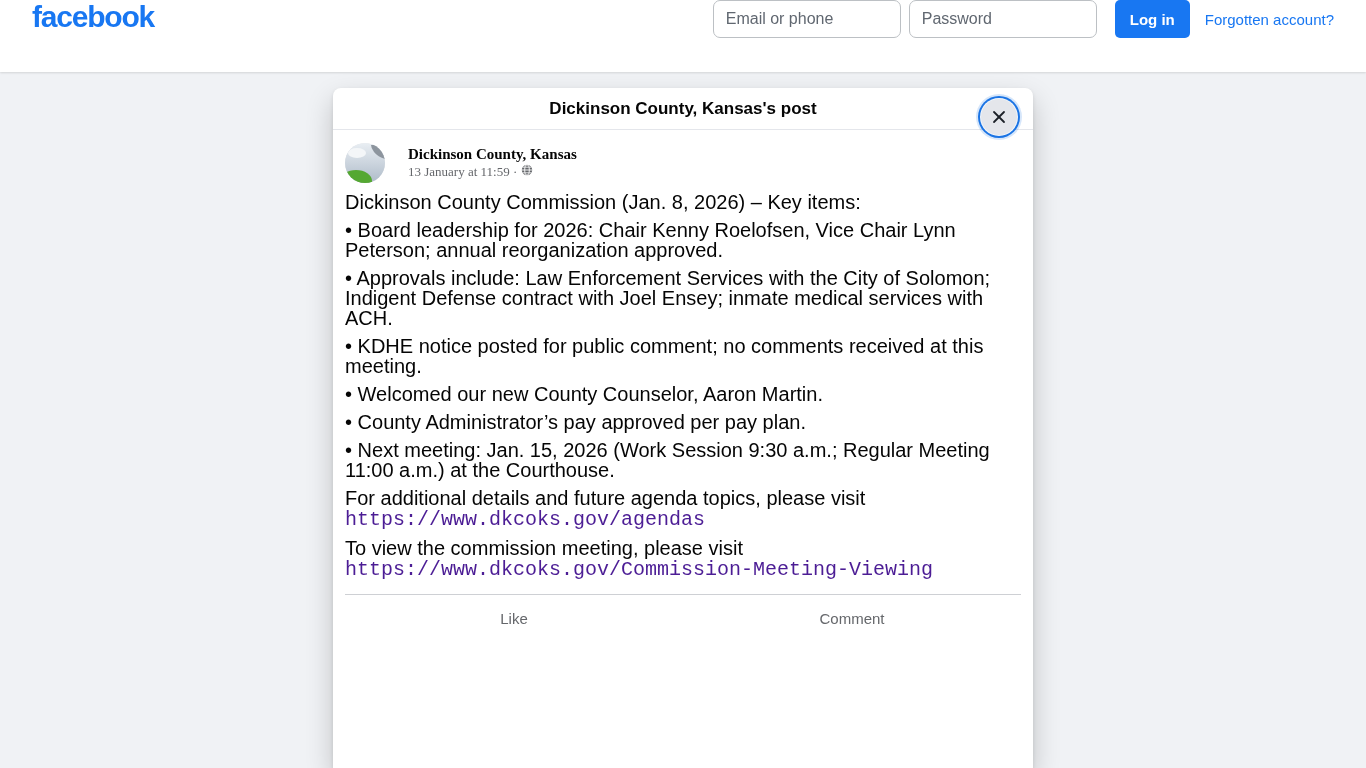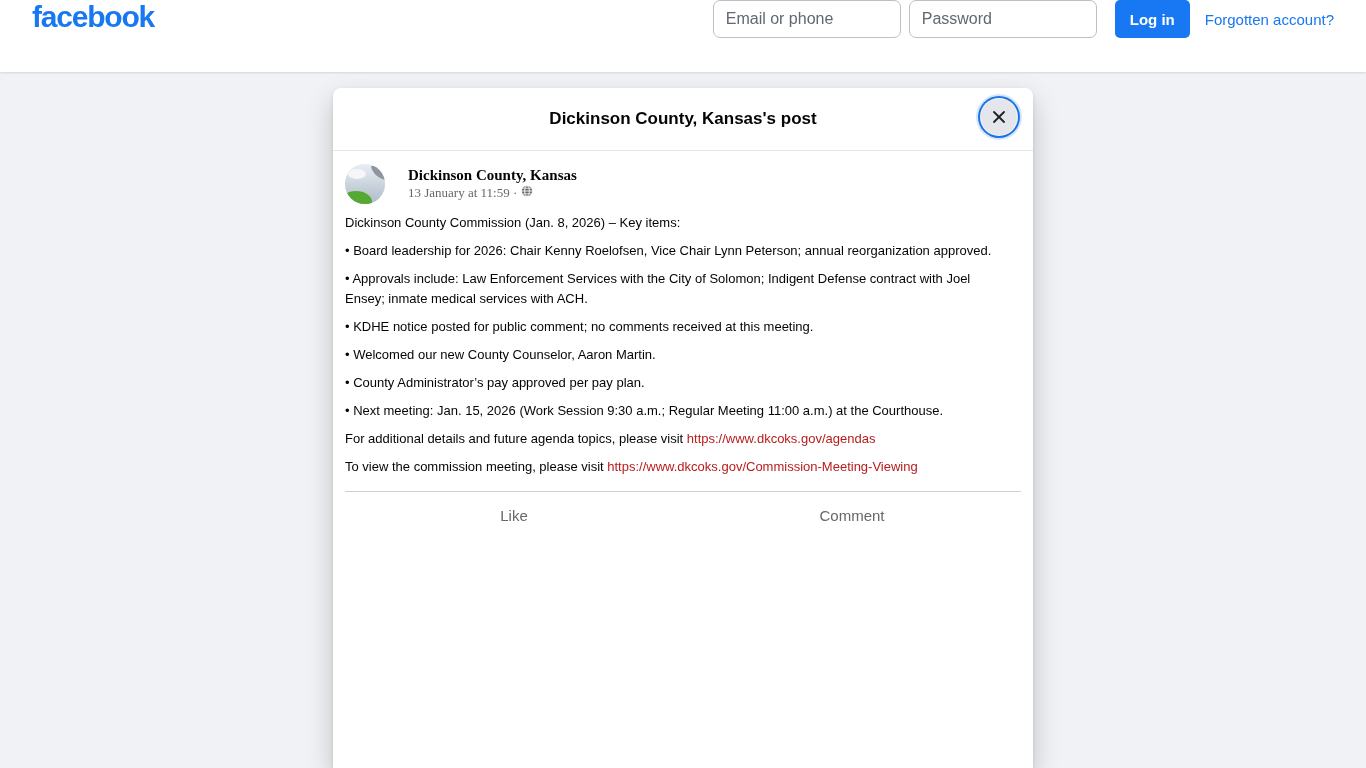--- a/index.html
+++ b/index.html
@@ -45,21 +45,21 @@
   }
 
   
   .modal {
     position: absolute; left: 333px; top: 88px;
     width: 700px; height: 680px;
     background: #fff; border-radius: 8px 8px 0 0;
     box-shadow: 0 12px 28px rgba(0,0,0,.2), 0 2px 4px rgba(0,0,0,.1);
   }
   .modal-header {
-    height: 63px; border-bottom: 1px solid #e4e6eb;
+    height: 42px; border-bottom: 1px solid #e4e6eb;
     display: flex; align-items: center; justify-content: center;
     position: relative;
   }
   .modal-title { font-size: 17px; font-weight: 700; color: #050505; }
   .close-btn {
     position: absolute; right: 16px; top: 11px;
     width: 36px; height: 36px; border-radius: 50%;
     background: #e4e6eb; border: none; cursor: pointer;
     display: flex; align-items: center; justify-content: center;
     box-shadow: 0 0 0 1px #f3f7fb, 0 0 0 3px #1b74e4, 0 0 0 5px rgba(27,116,228,.18);
@@ -77,24 +77,24 @@
   .avatar svg { display: block; }
   .head-text { margin-left: 23px; padding-top: 2px; font-family: Liberation Serif, serif; }
   .author-name { font-size: 15px; font-weight: 700; color: #050505; cursor: pointer; line-height: 18px; }
   .post-meta {
     font-size: 13px; color: #65676b; line-height: 17px;
     display: flex; align-items: center; gap: 4px; cursor: pointer;
   }
   .post-meta svg { margin-top: 1px; }
 
   .post-body p {
-    font-size: 13px; line-height: 20px; color: #050505;
+    font-size: 20px; line-height: 20px; color: #050505;
     margin: 0 12px 8px 0;
   }
-  .post-body a { color: #b91c1c; text-decoration: none; cursor: pointer; }
+  .post-body a { color: #4c1d95; text-decoration: none; cursor: pointer; font-family: Liberation Mono, monospace; }
 
   
   .post-footer {
     margin-top: 14px;
     border-top: 1px solid #ced0d4;
     display: flex; padding: 2px 0;
   }
   .action-btn {
     flex: 1; height: 42px;
     display: flex; align-items: center; justify-content: center;

